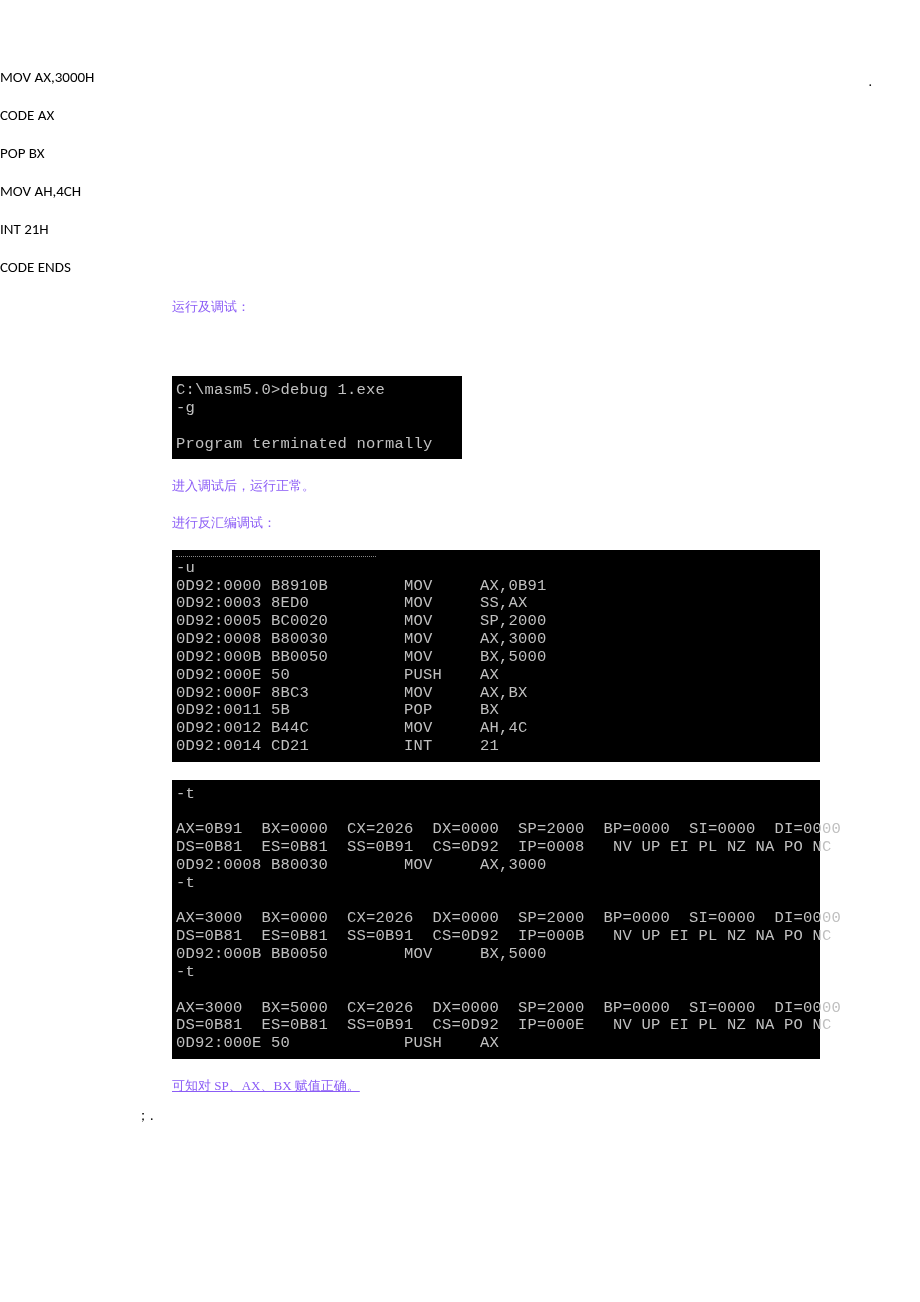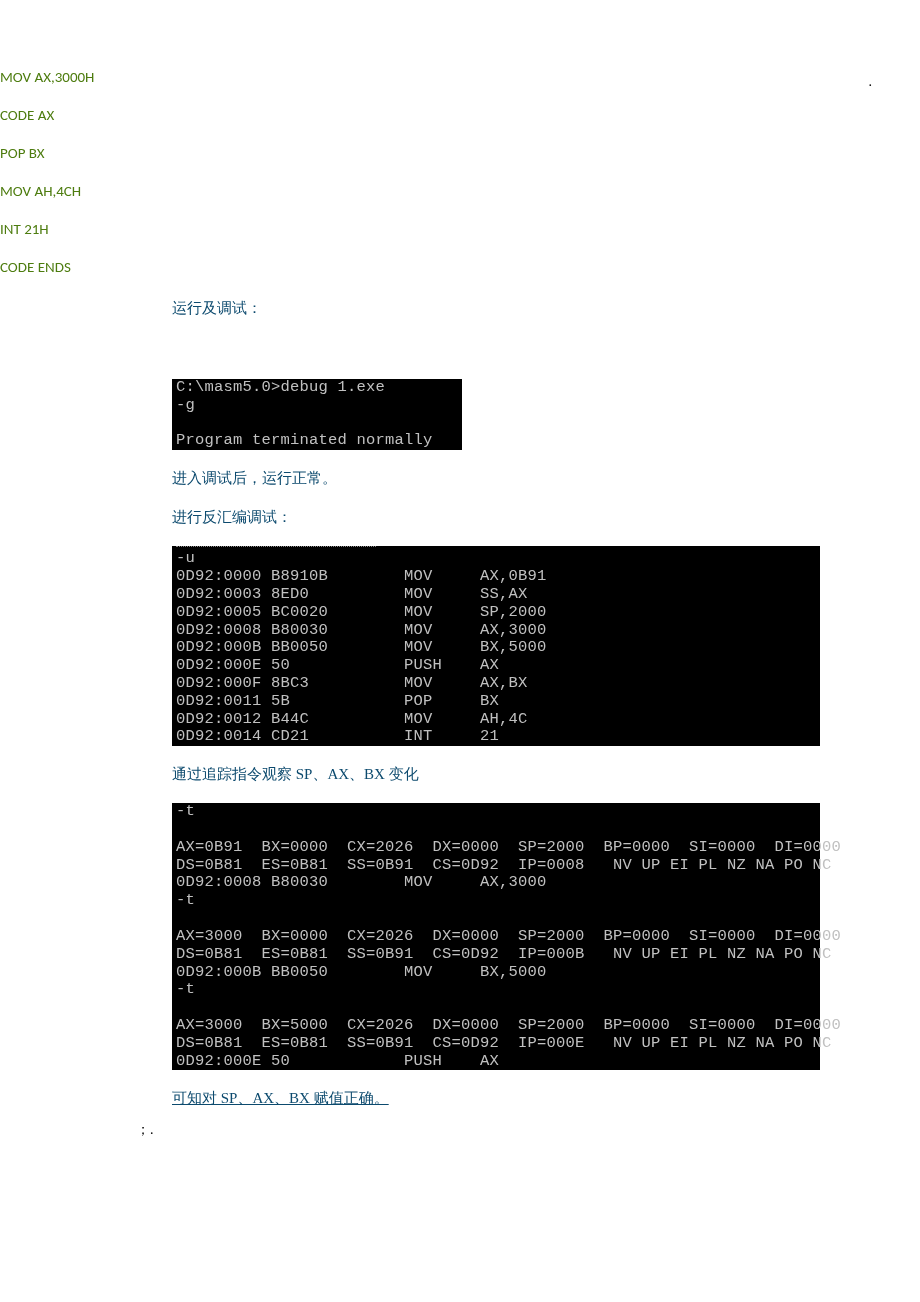--- a/index.html
+++ b/index.html
@@ -28,38 +28,38 @@
     color: #000;
   }
   .code-indent1 { margin-left: 224px; }
   .code-indent-ends { margin-left: 172px; }
   .code-indent-end { margin-left: 190px; }
   .src-line {
     font-family: Calibri, Arial, sans-serif;
     font-size: 15px;
     line-height: 1.0;
     margin: 0 0 23px 0;
-    color: #4d7c0f;
+    color: #000000;
   }
   .cn-line {
     font-family: "SimSun", serif;
-    font-size: 15px;
+    font-size: 13px;
     line-height: 1.4;
     margin: 12px 0 18px 172px;
-    color: #0c4a6e;
+    color: #8b5cf6;
   }
   .terminal {
     background: #000000;
     color: #c0c0c0;
     font-family: "Courier New", monospace;
     font-size: 15.5px;
     line-height: 1.15;
     white-space: pre;
     margin: 0 0 18px 172px;
-    padding: 0 4px;
+    padding: 6px 4px;
     letter-spacing: 0.2px;
   }
   .term-small { width: 282px; }
   .term-wide  { width: 640px; }
   .term-wide .hr {
     border-top: 1px dotted #888;
     height:1px; width:200px;
     margin: 0 0 2px 0;
   }
 </style>
@@ -92,21 +92,20 @@
 0D92:0003 8ED0          MOV     SS,AX
 0D92:0005 BC0020        MOV     SP,2000
 0D92:0008 B80030        MOV     AX,3000
 0D92:000B BB0050        MOV     BX,5000
 0D92:000E 50            PUSH    AX
 0D92:000F 8BC3          MOV     AX,BX
 0D92:0011 5B            POP     BX
 0D92:0012 B44C          MOV     AH,4C
 0D92:0014 CD21          INT     21</div>
 
-  <p class="cn-line" style="margin-top:14px;">通过追踪指令观察 SP、AX、BX 变化</p>
 
   <div class="terminal term-wide" id="term3">-t
 
 AX=0B91  BX=0000  CX=2026  DX=0000  SP=2000  BP=0000  SI=0000  DI=0000
 DS=0B81  ES=0B81  SS=0B91  CS=0D92  IP=0008   NV UP EI PL NZ NA PO NC
 0D92:0008 B80030        MOV     AX,3000
 -t
 
 AX=3000  BX=0000  CX=2026  DX=0000  SP=2000  BP=0000  SI=0000  DI=0000
 DS=0B81  ES=0B81  SS=0B91  CS=0D92  IP=000B   NV UP EI PL NZ NA PO NC

